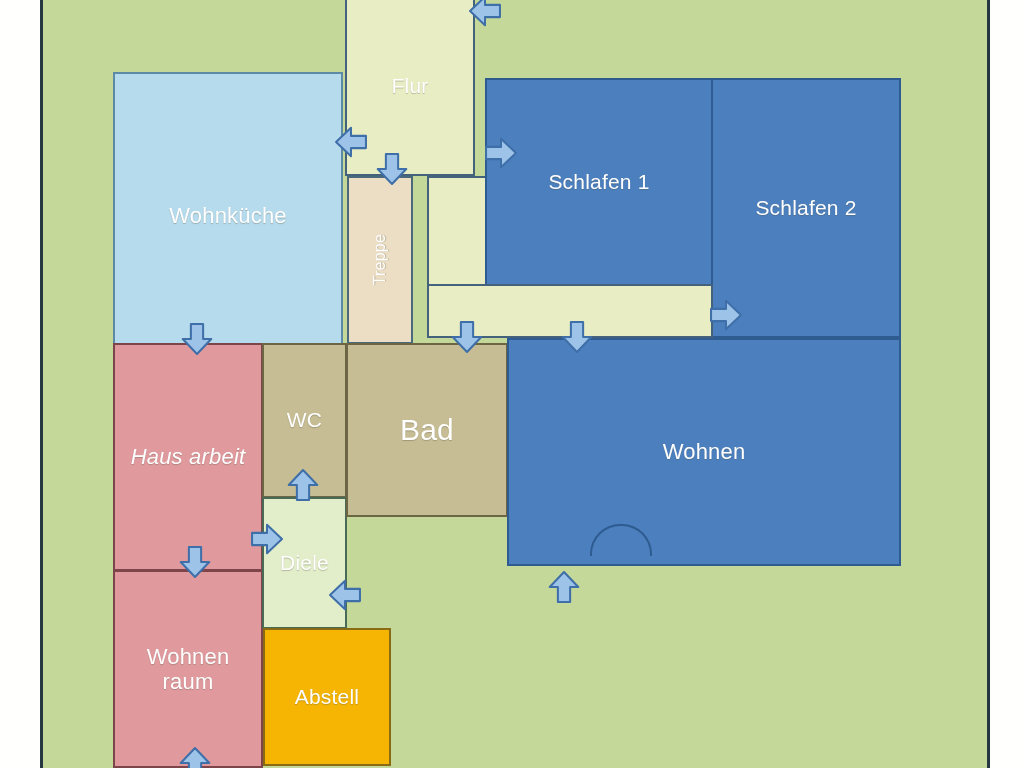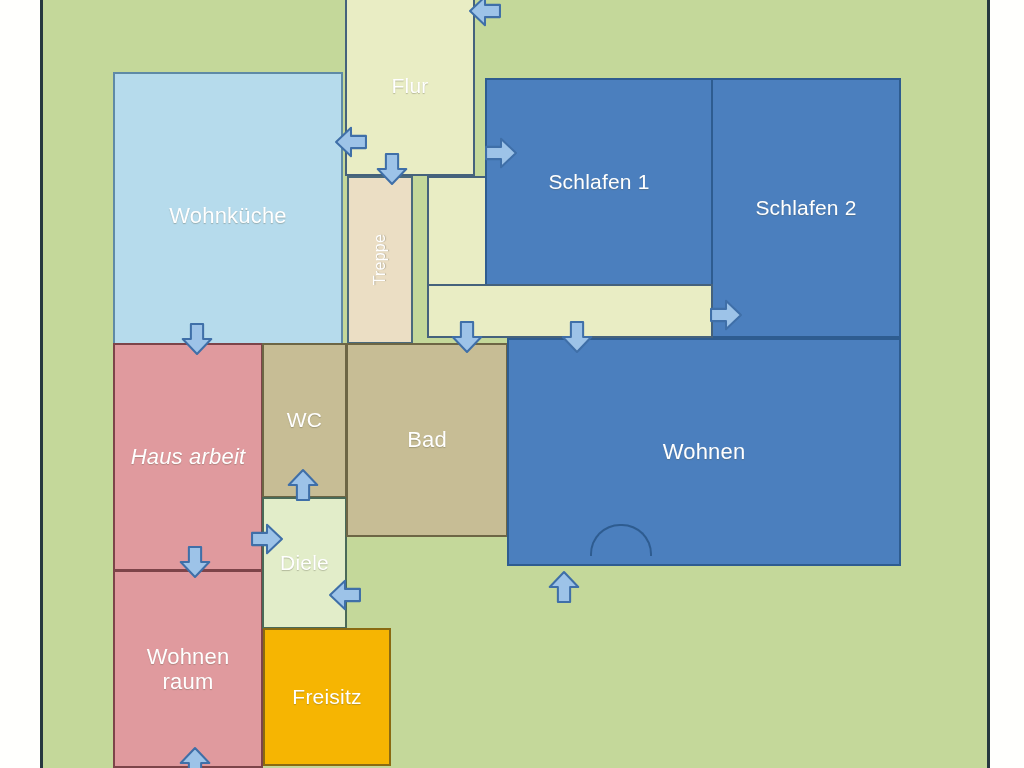--- a/index.html
+++ b/index.html
@@ -74,28 +74,28 @@
       </div>
       <div class="room f-salmon" style="left: 113px; top: 570px; width: 150px; height: 198px; font-size: 22px;">
         <span class="lbl">Wohnen raum</span>
       </div>
       <div class="room f-tan" style="left: 262px; top: 343px; width: 85px; height: 155px; font-size: 21px;">
         <span class="lbl">WC</span>
       </div>
       <div class="room f-lightgrn" style="left: 262px; top: 497px; width: 85px; height: 132px; font-size: 21px;">
         <span class="lbl">Diele</span>
       </div>
-      <div class="room f-tan" style="left: 346px; top: 343px; width: 162px; height: 194px; font-size: 22px;">
+      <div class="room f-tan" style="left: 346px; top: 343px; width: 162px; height: 174px; font-size: 30px;">
         <span class="lbl">Bad</span>
       </div>
       <div class="room f-blue" style="left: 507px; top: 338px; width: 394px; height: 228px; font-size: 22px;">
         <span class="lbl">Wohnen</span>
       </div>
       <div class="room f-gold" style="left: 263px; top: 628px; width: 128px; height: 138px; font-size: 21px;">
-        <span class="lbl">Freisitz</span>
+        <span class="lbl">Abstell</span>
       </div>
     </div>
 
   <div id="fixtures-layer">
       <div class="dome" style="left: 590px; top: 524px; width: 58px; height: 30px; border-color: rgb(46, 92, 144);"></div>
     </div>
 
   <div id="arrows-layer">
       <div class="arrow" style="left: 468px; top: -6px;">
         <svg viewBox="0 0 100 100" aria-hidden="true">

